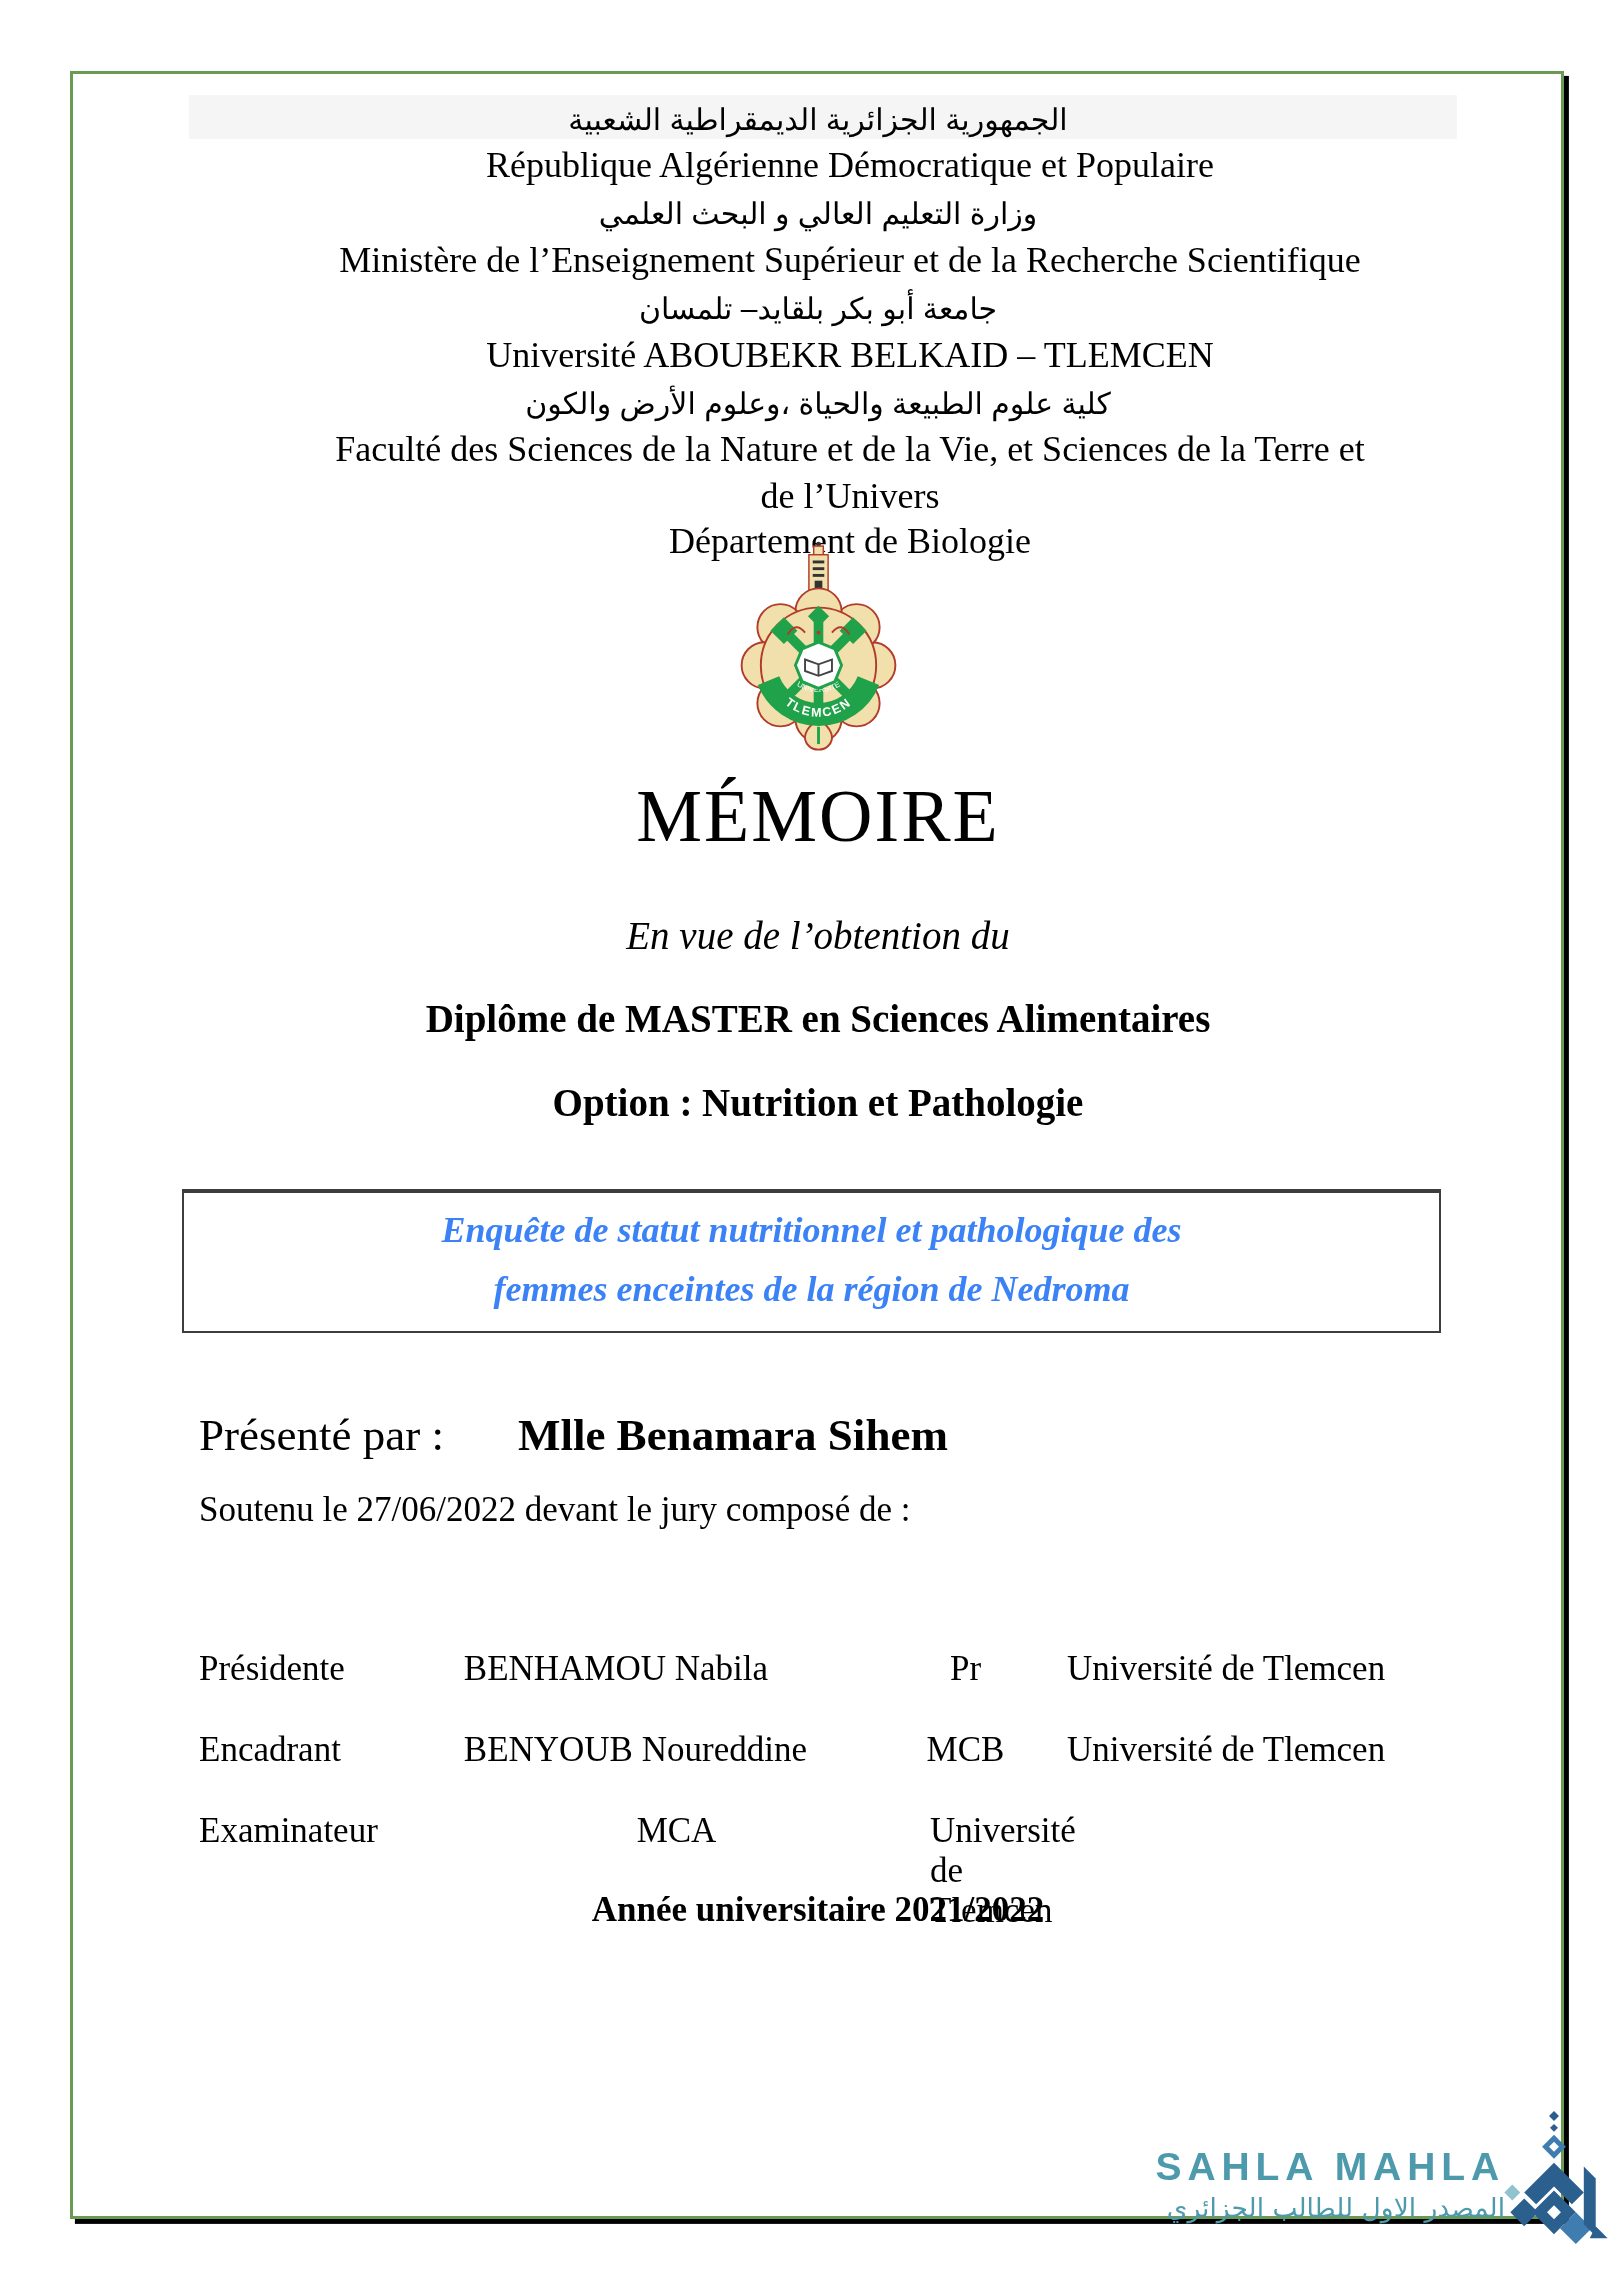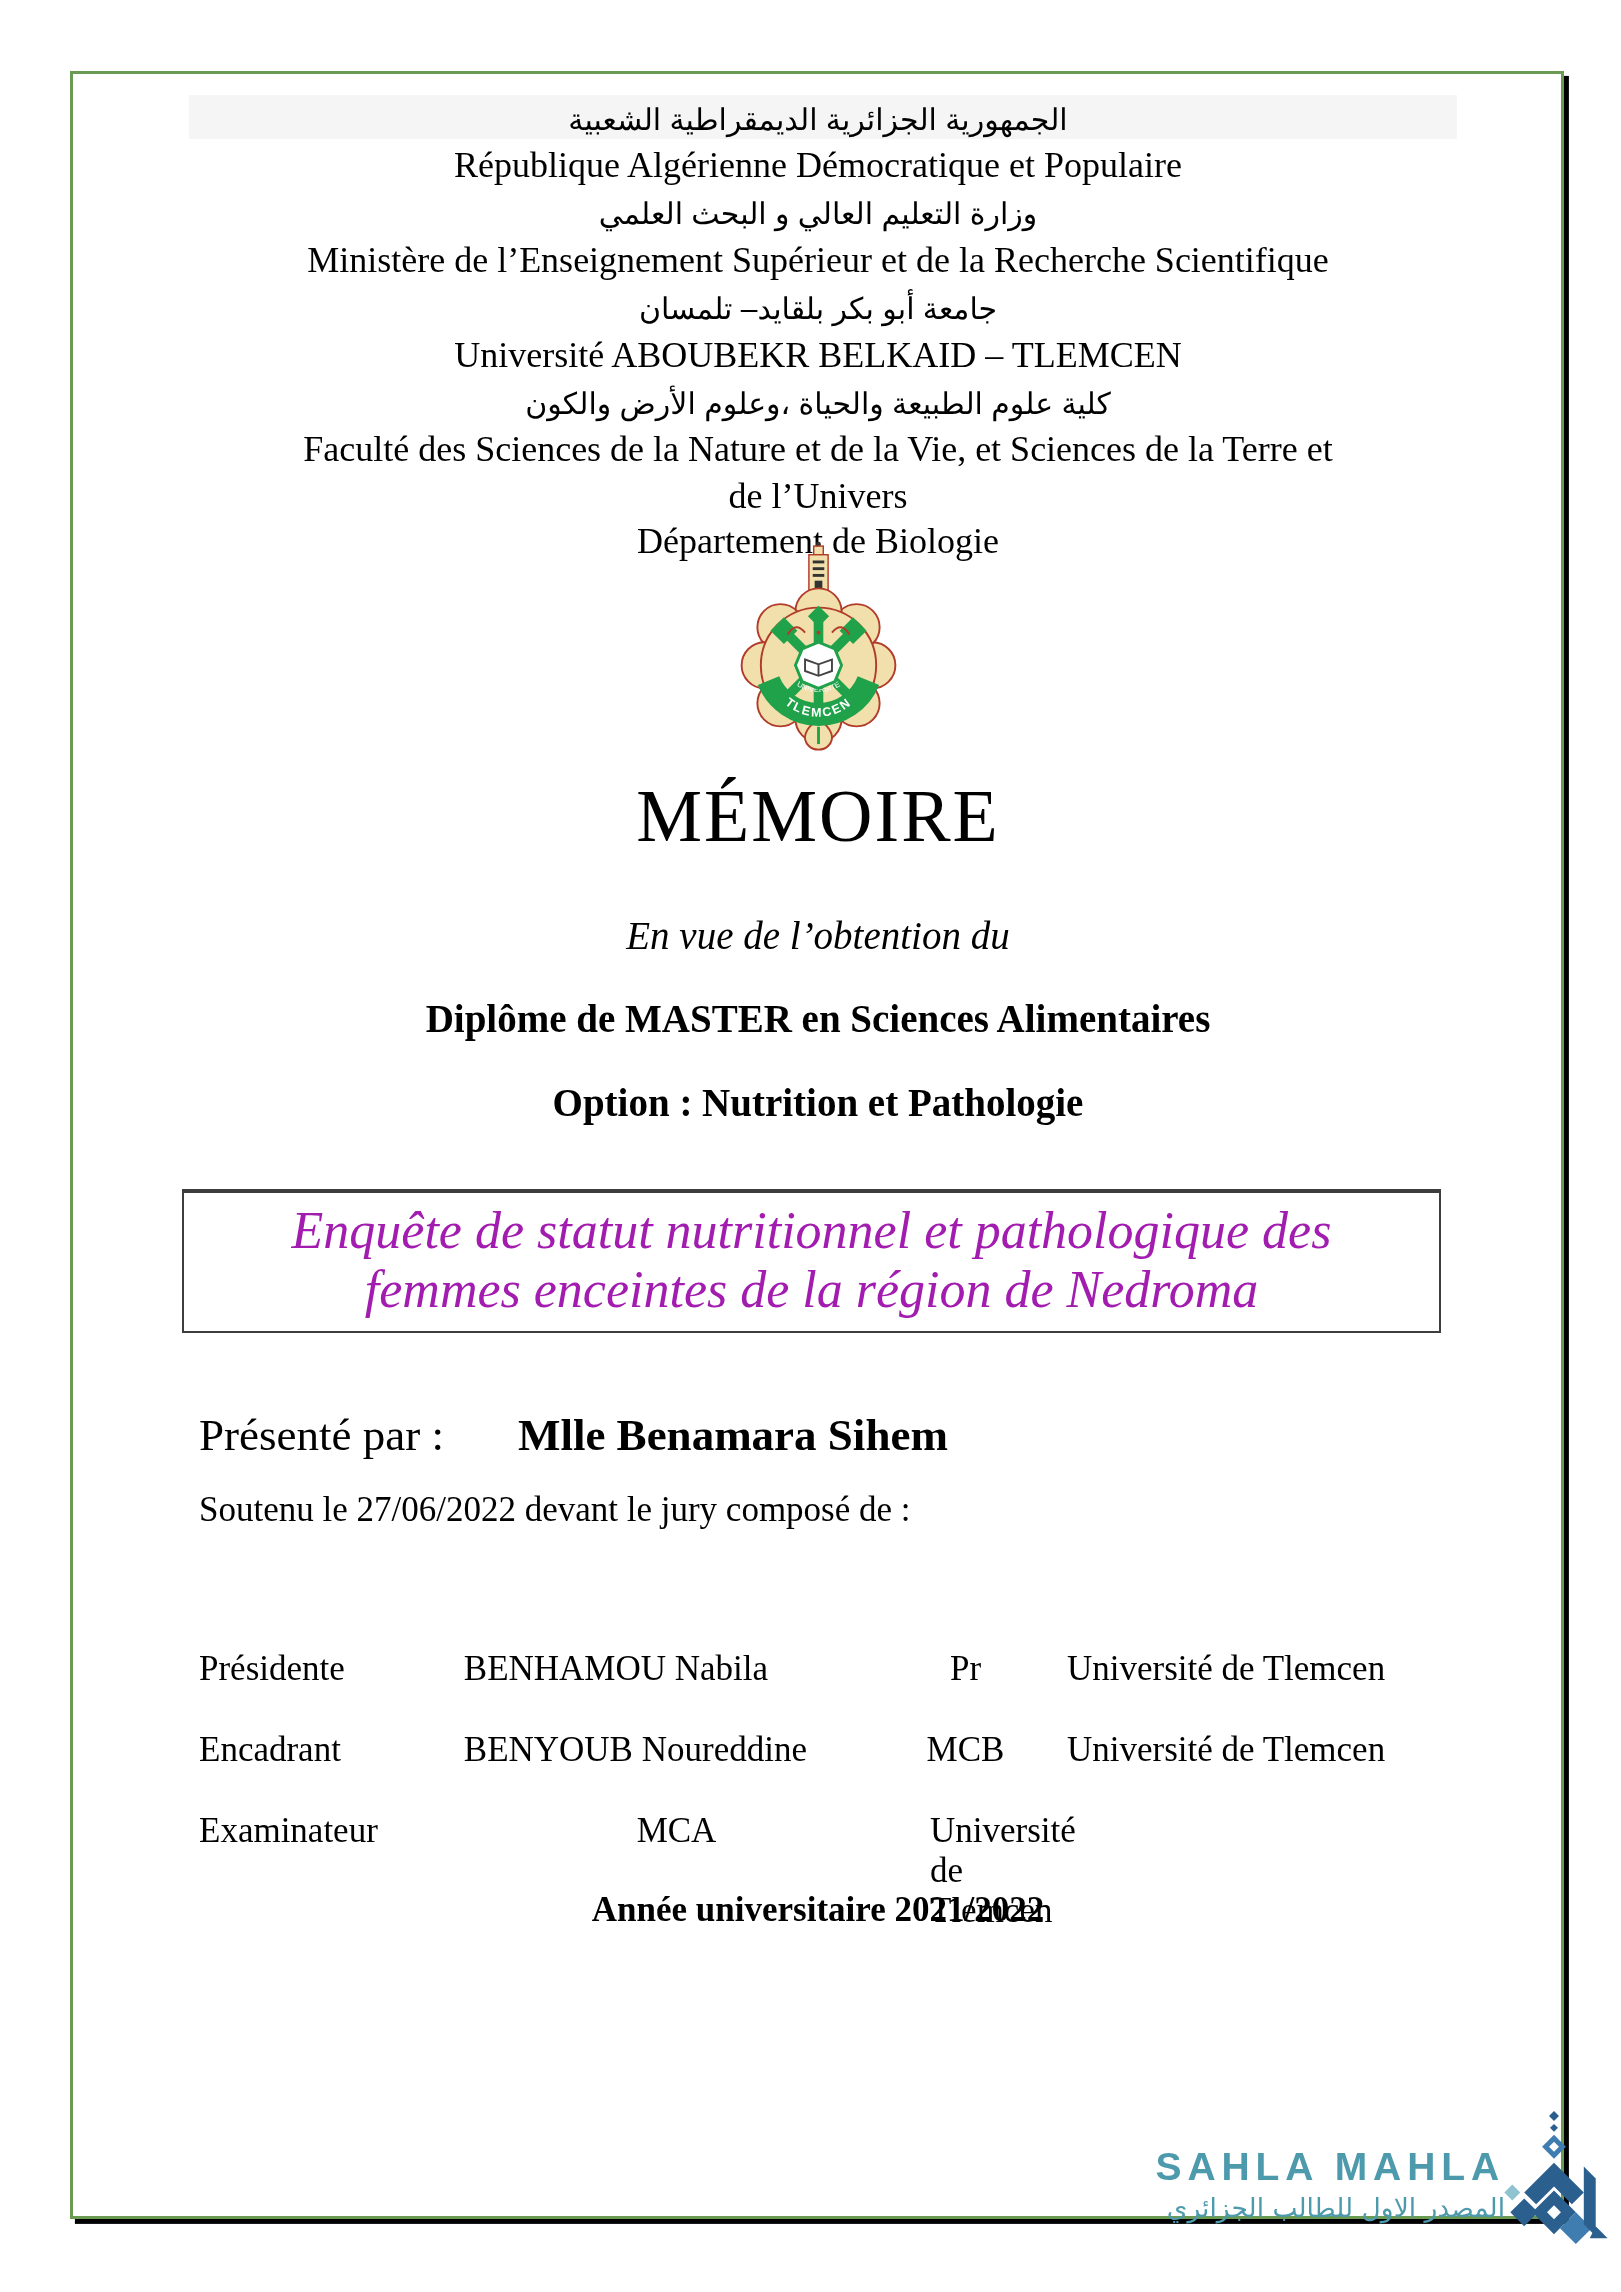--- a/index.html
+++ b/index.html
@@ -22,21 +22,21 @@
     z-index: 1;
   }
 
   
   .cl {
     position: absolute;
     left: 70px; width: 1496px;
     text-align: center;
     z-index: 3;
   }
-  .fr  { font-size: 36px; line-height: 1.2; }
+  .fr  { font-size: 36px; line-height: 1.2; margin-left: 32px; }
   .ar  { font-size: 30px; line-height: 1.3; font-family: Liberation Sans, sans-serif; direction: rtl; }
 
   .highlight-band {
     position: absolute;
     left: 189px; top: 95px;
     width: 1268px; height: 44px;
     background: #f5f5f6;
     z-index: 2;
   }
 
@@ -53,25 +53,25 @@
     left: 182px; top: 1189px;
     width: 1255px;
     border: 2px solid #3d3d3d;
     border-top-width: 4.9px;
     background: #ffffff;
     z-index: 3;
     text-align: center;
     padding: 7.8px 0 11.8px 0;
   }
   .title-box .line {
-    font-size: 52px;
-    font-weight: normal;
+    font-size: 36px;
+    font-weight: bold;
     font-style: italic;
     line-height: 59px;
-    color: #a21caf;
+    color: #3b82f6;
   }
 
   
   .presented {
     position: absolute;
     left: 199px; top: 1409px;
     z-index: 3;
     display: flex;
     align-items: baseline;
     font-size: 45px;

